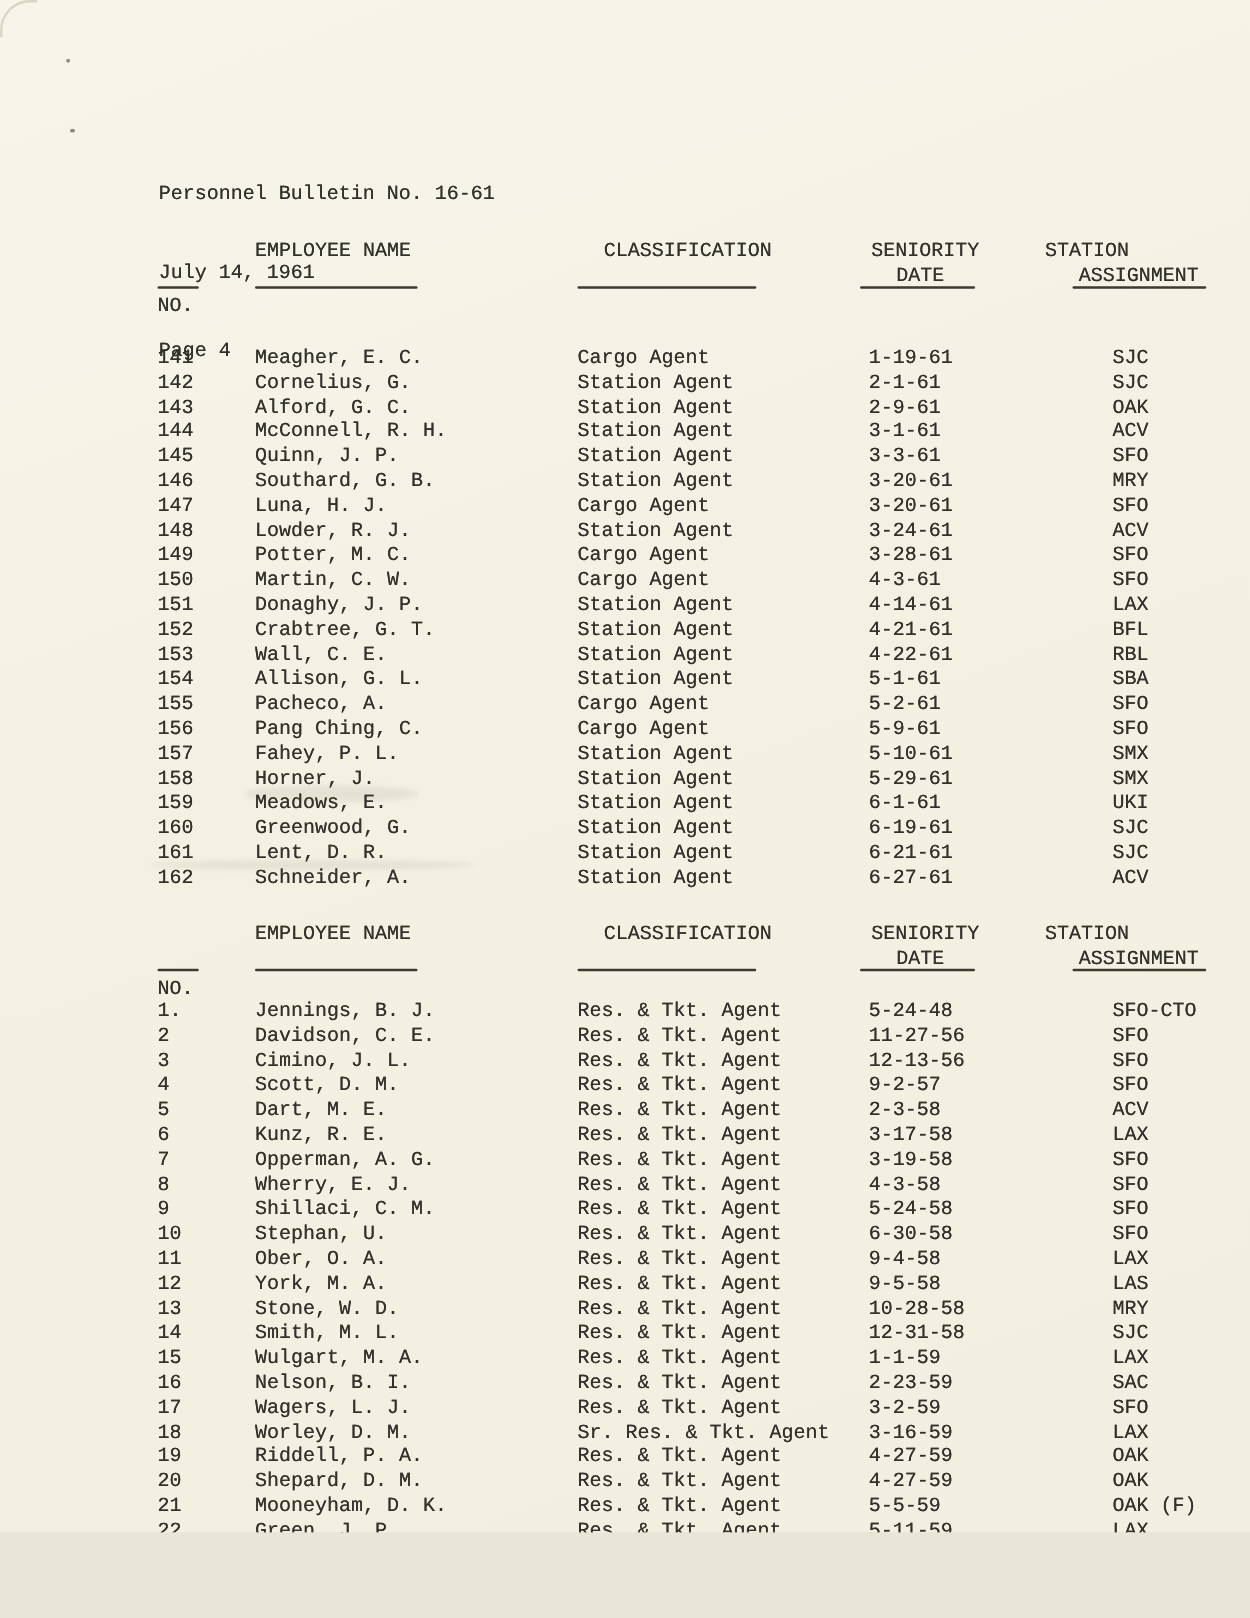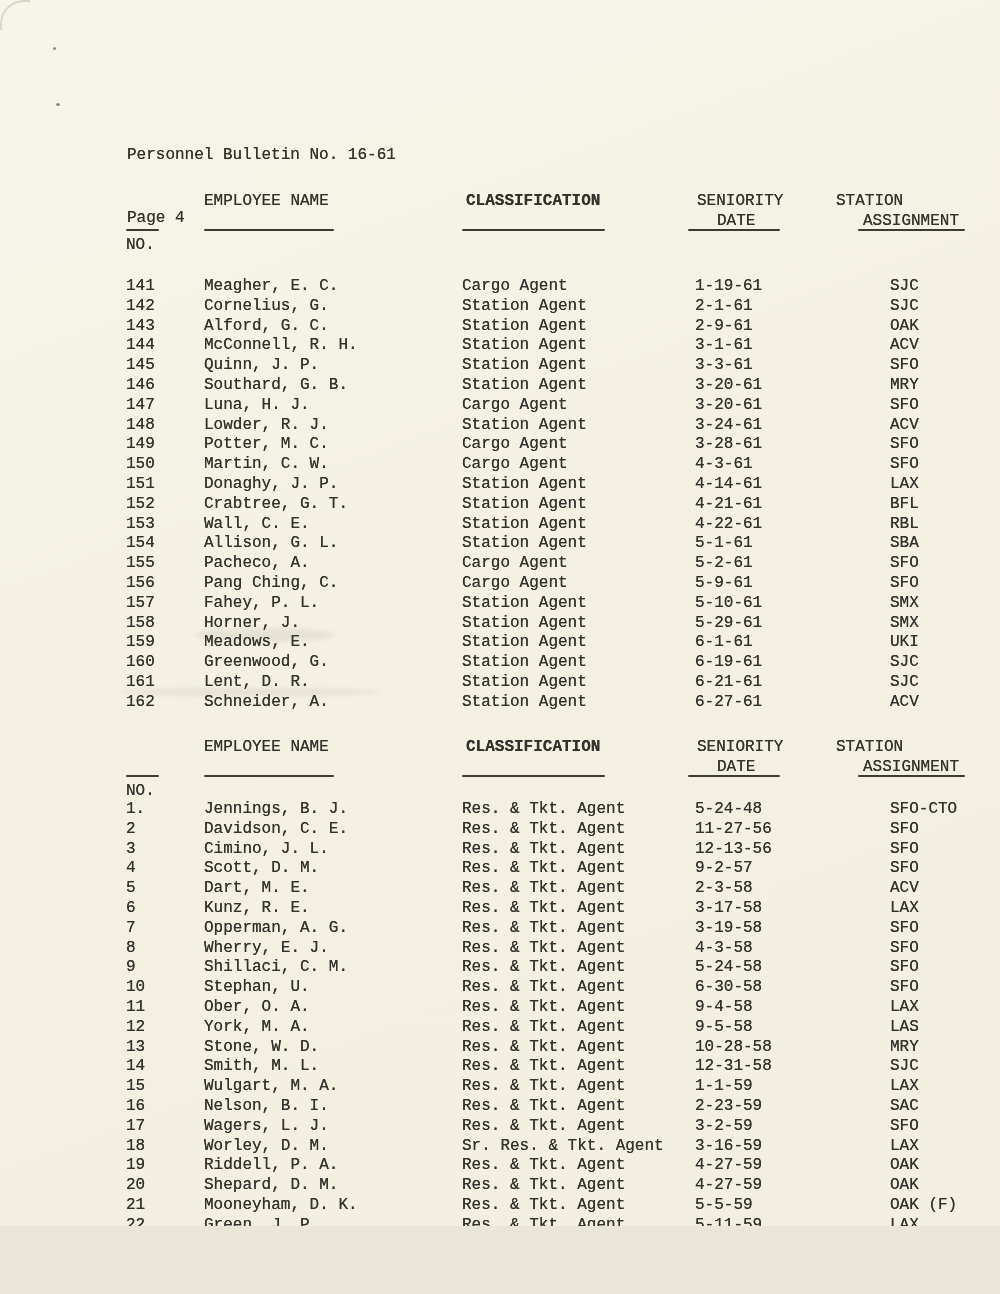--- a/index.html
+++ b/index.html
@@ -32,39 +32,40 @@
   .rows{position:absolute;left:0;width:1000px;}
   .row{position:relative;height:19.8px;}
   .cell{position:absolute;top:0;white-space:pre;}
   .c-no{left:126px;}
   .c-name{left:204px;}
   .c-classification{left:462px;}
   .c-date{left:695px;}
   .c-station{left:890px;}
   .h-no{left:126px;margin-top:44px;}
   .h-name{left:204px;}
-  .h-class{left:466px;font-weight:bold;}
+  .h-class{left:483px;}
   .h-sen{left:697px;}
   .h-sta{left:836px;}
   .h-date{left:717px;}
   .h-asg{left:863px;}
 </style>
 </head>
 <body>
 
 <div class="page">
 
   <div class="corner-curve"></div>
   <div class="speck" style="left:53px;top:47px;width:3px;height:3px;"></div>
   <div class="speck" style="left:56px;top:103px;width:4px;height:3px;"></div>
   <div class="smudge" style="left:195px;top:628px;width:140px;height:14px;"></div>
   <div class="smudge" style="left:120px;top:688px;width:260px;height:8px;"></div>
 
   <div class="doc-header">
     <div>Personnel Bulletin No. 16-61</div>
+    <div>July 14, 1961</div>
     <div>Page 4</div>
   </div>
 
   <div>
     <span class="thead-line h-no" style="top:192px">NO.</span>
     <span class="thead-line h-name" style="top:192px">EMPLOYEE NAME</span>
     <span class="thead-line h-class" style="top:192px">CLASSIFICATION</span>
     <span class="thead-line h-sen" style="top:192px">SENIORITY</span>
     <span class="thead-line h-sta" style="top:192px">STATION</span>
     <span class="thead-line h-date" style="top:212px">DATE</span>

